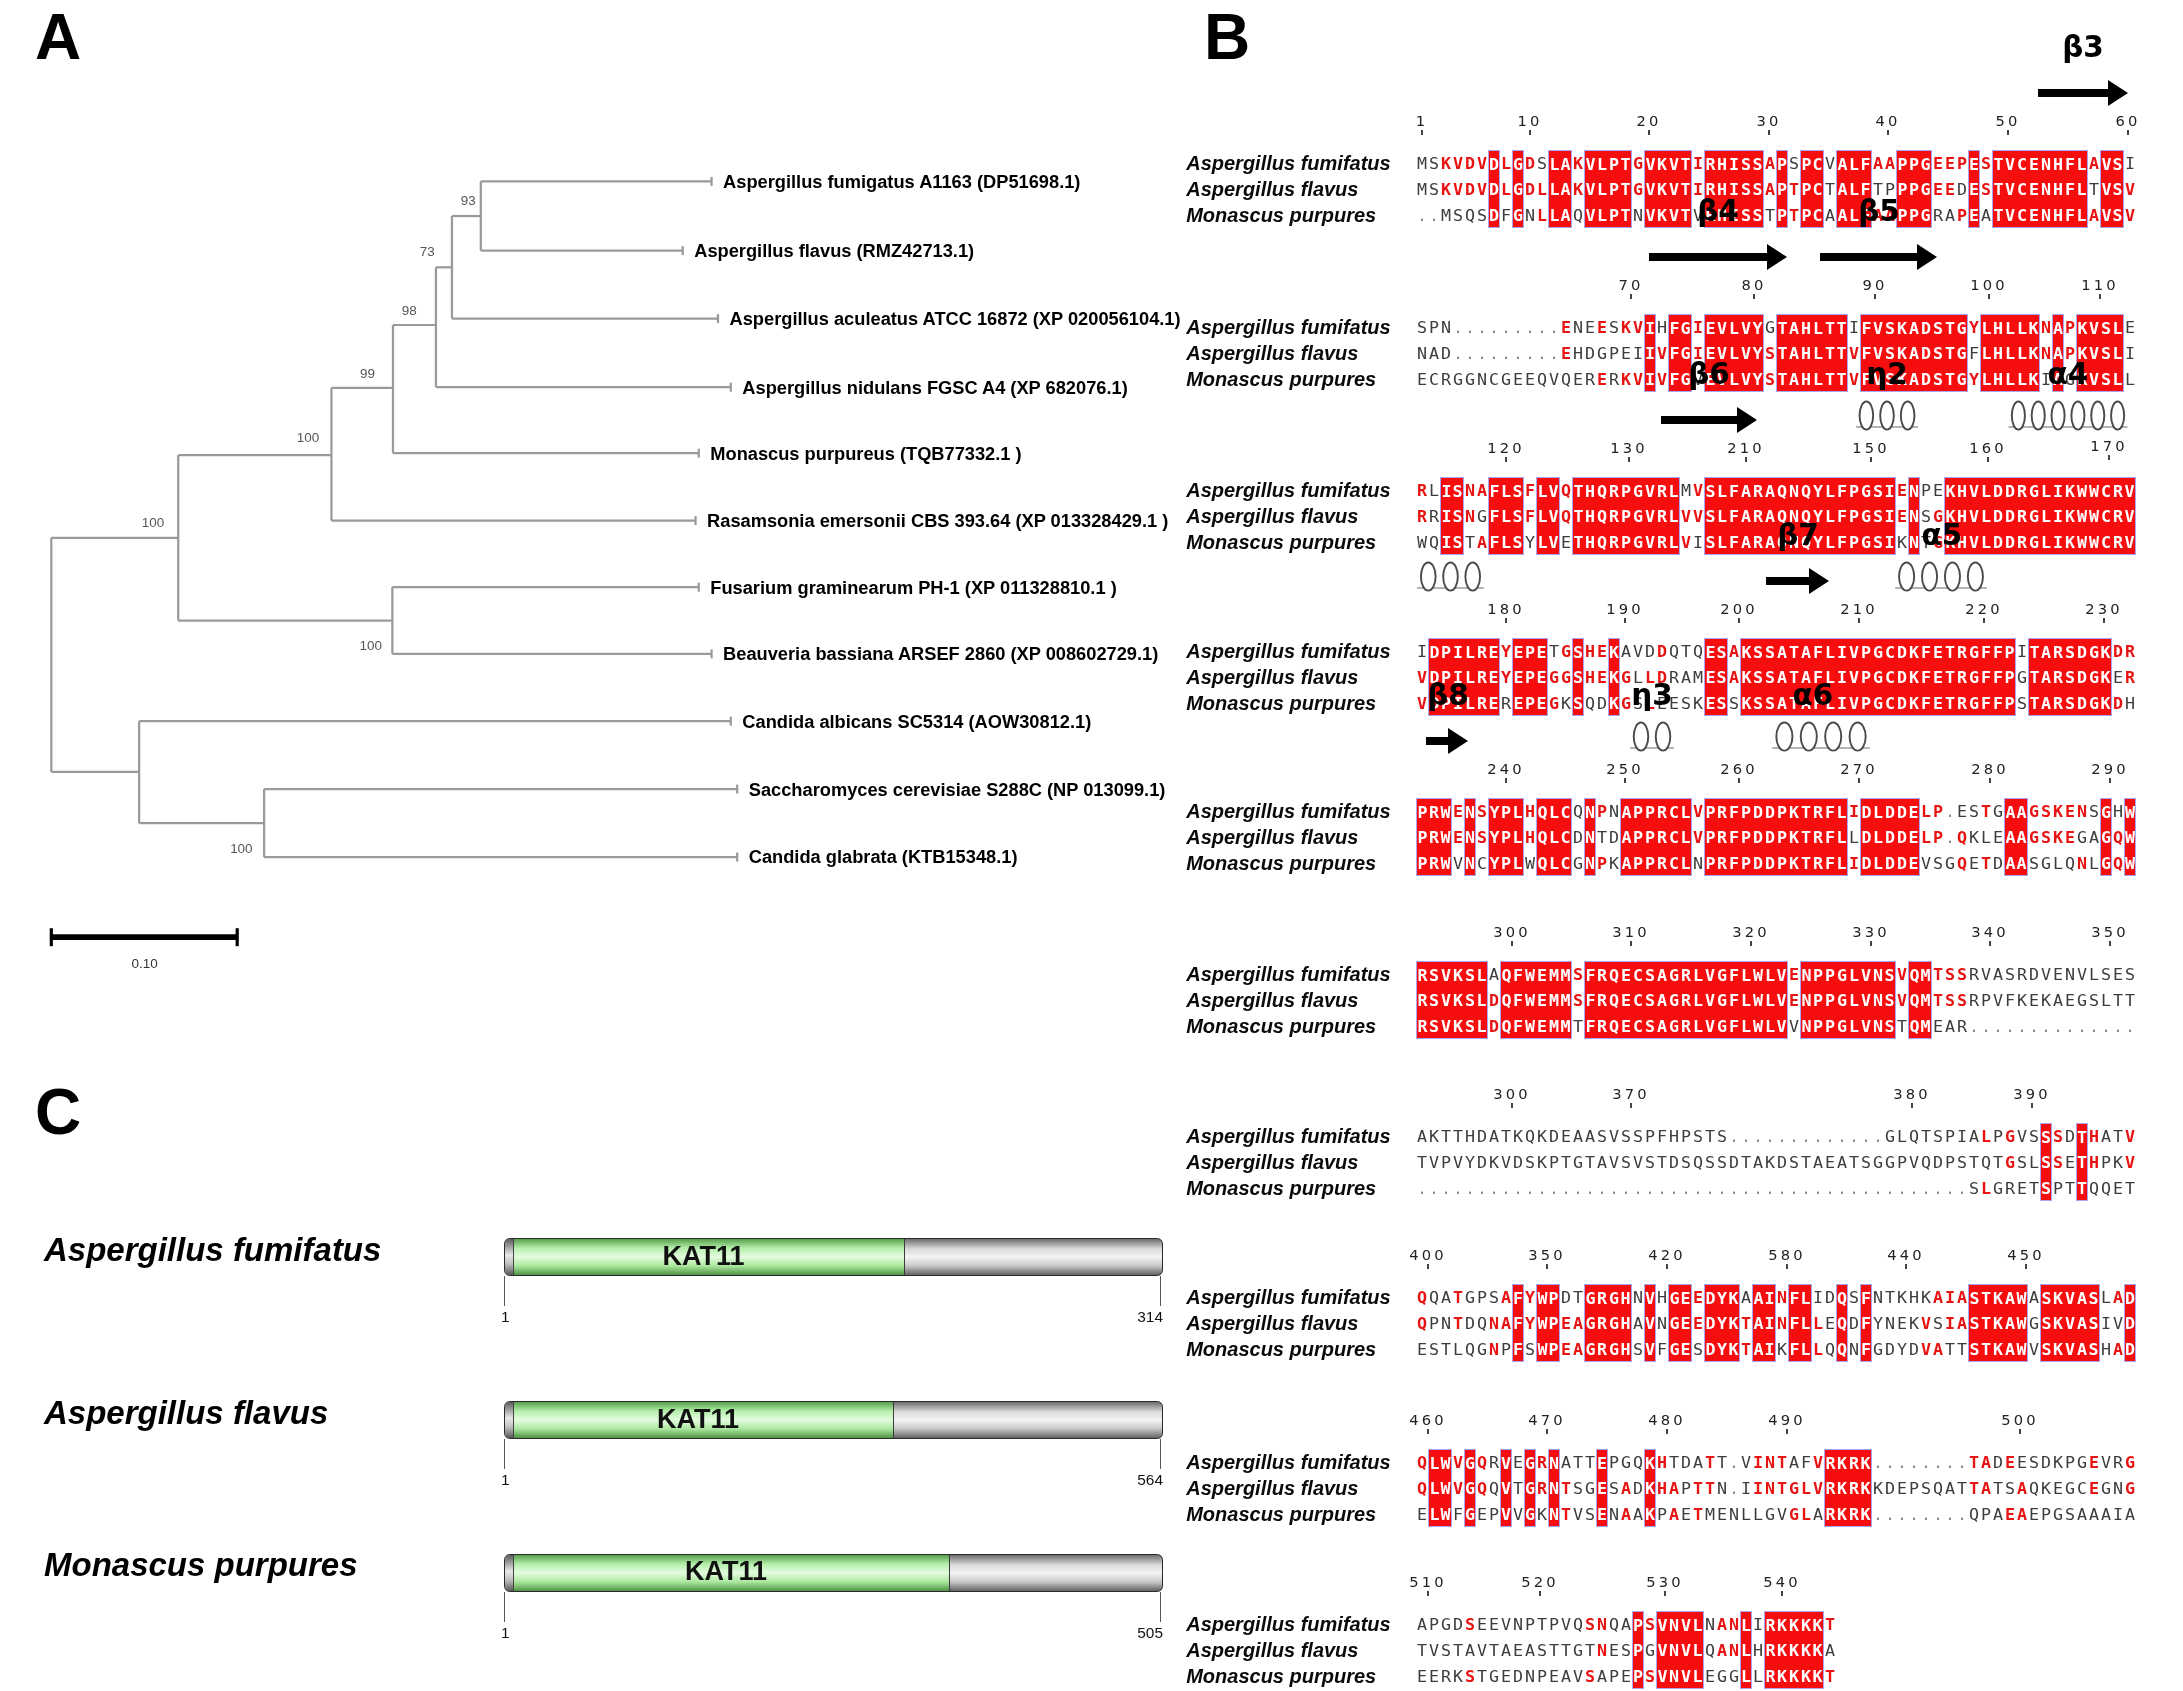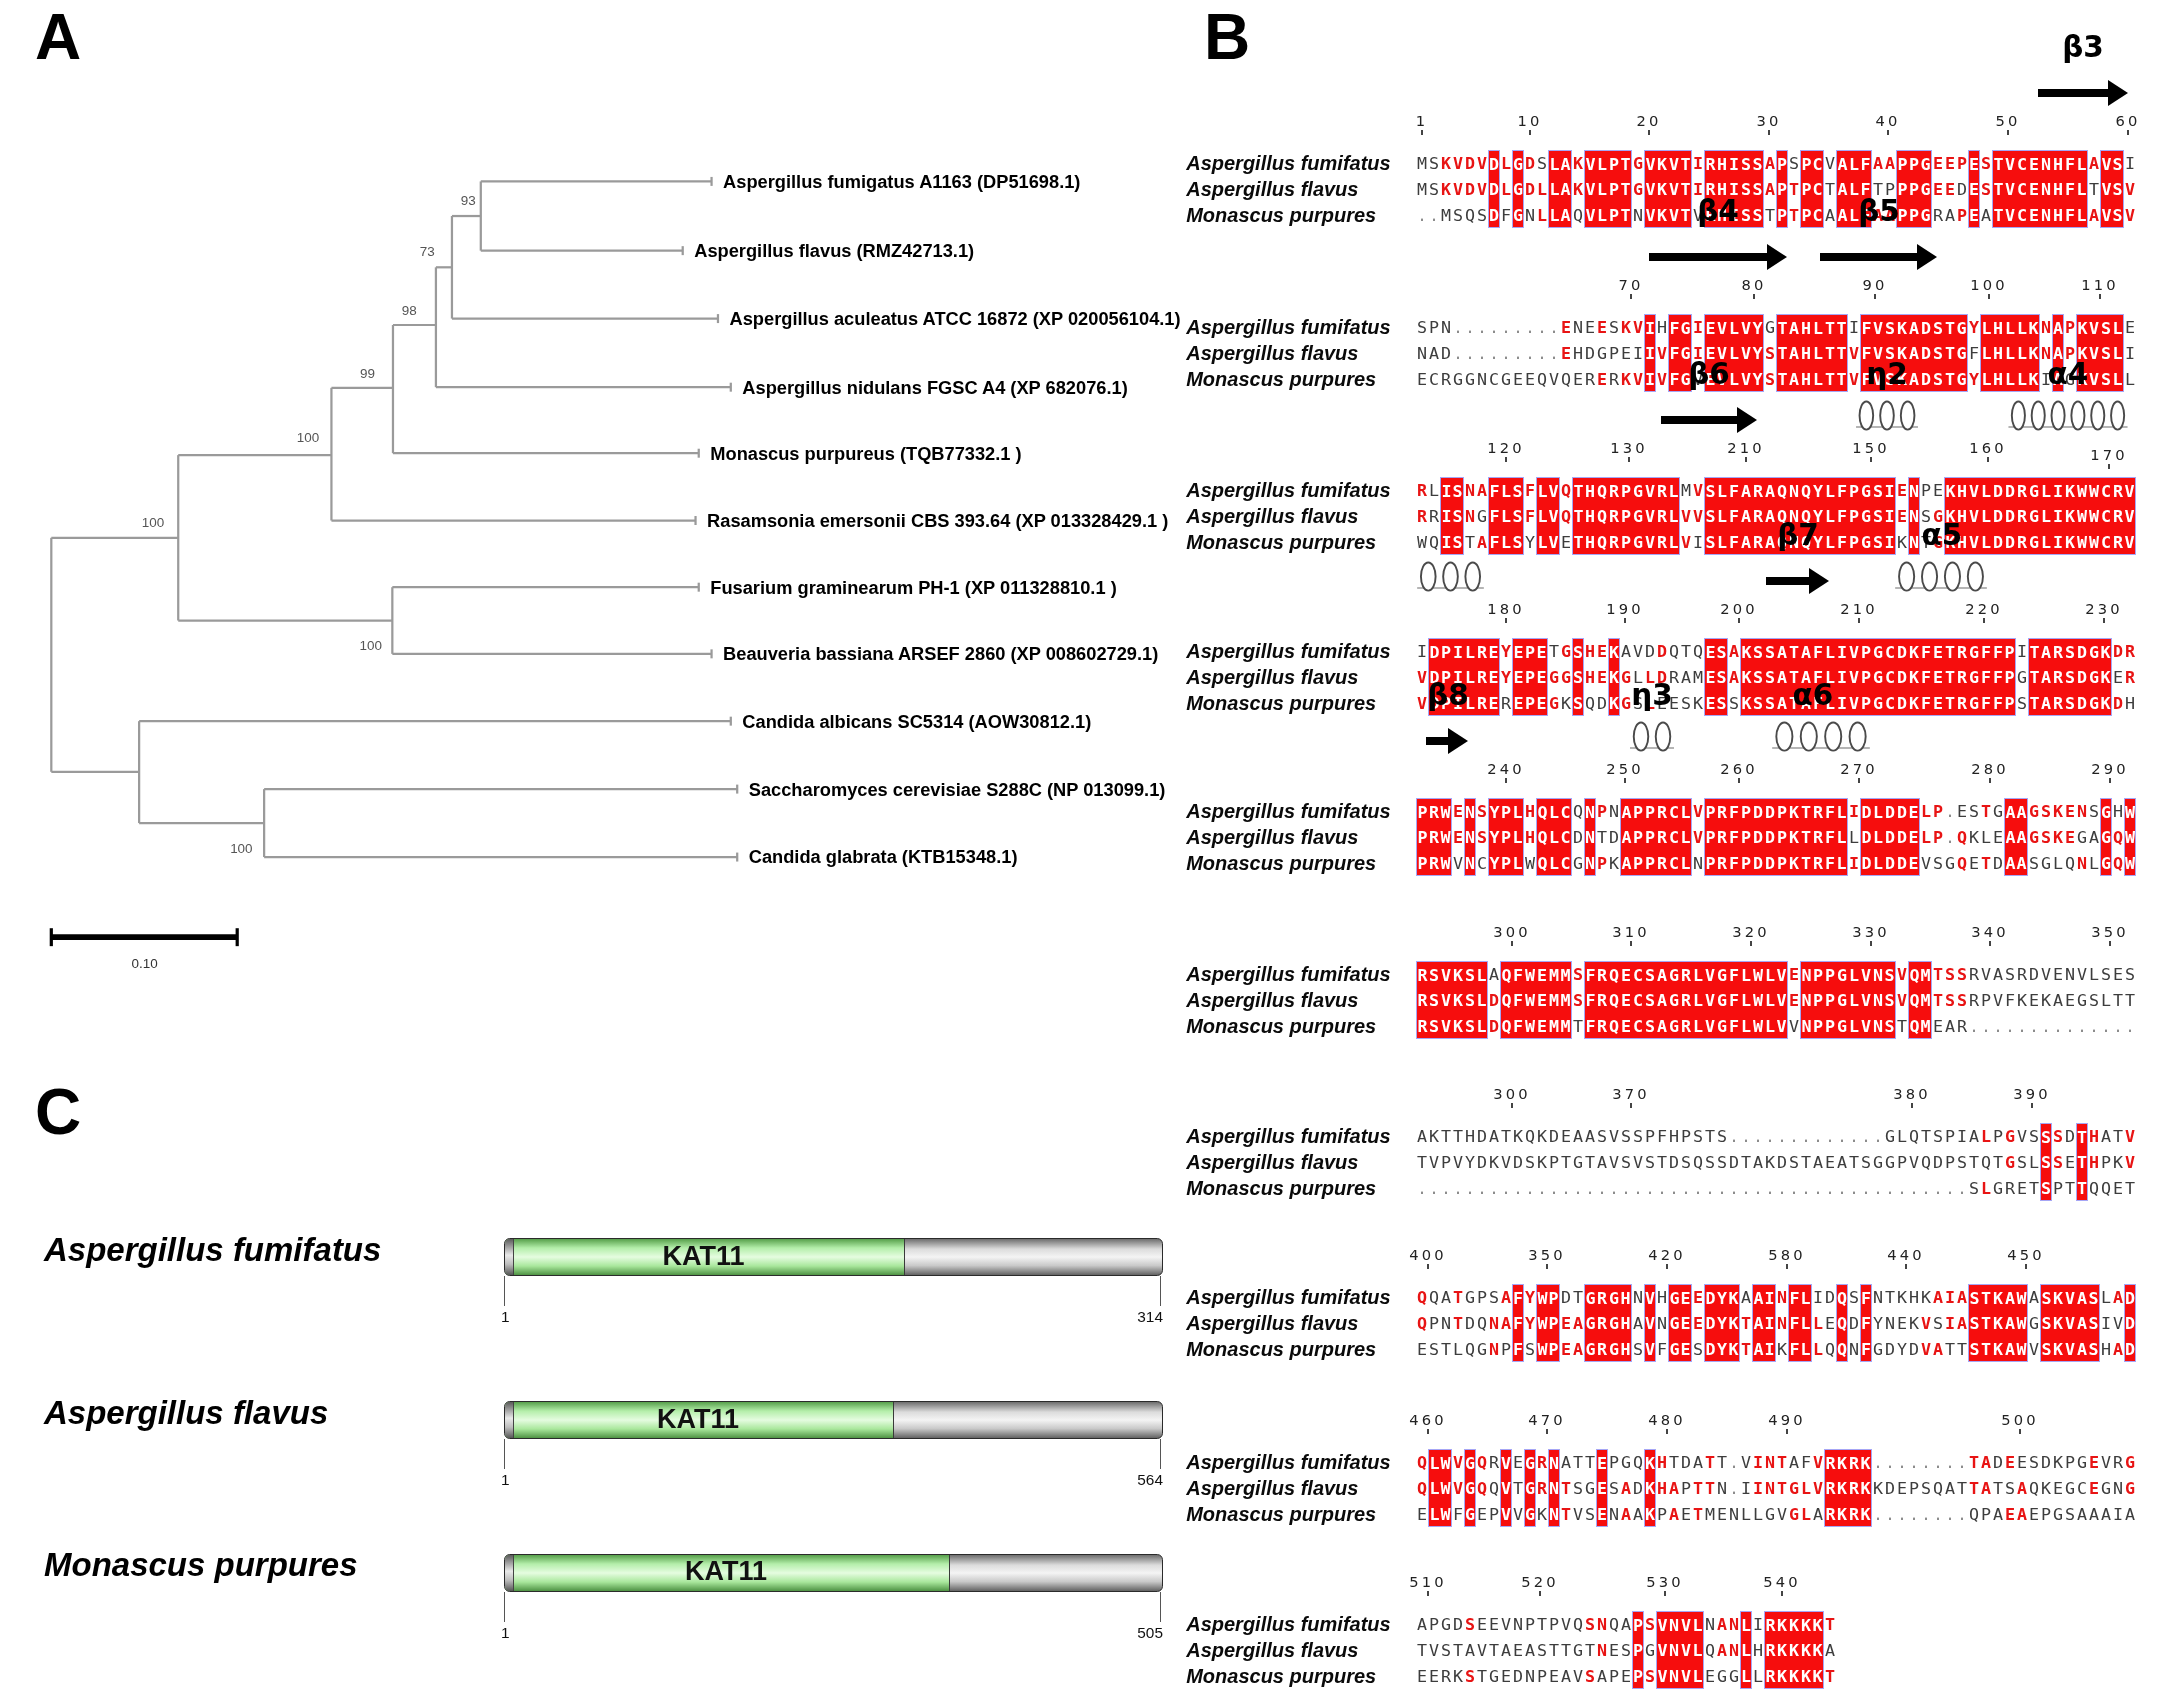--- a/index.html
+++ b/index.html
@@ -554,21 +554,21 @@
             <ellipse cx="77.77777777777779" cy="26" rx="10.266666666666667" ry="22" fill="#fff" stroke="#4a4a4a" stroke-width="3"></ellipse>
             <ellipse cx="108.8888888888889" cy="26" rx="10.266666666666667" ry="22" fill="#fff" stroke="#4a4a4a" stroke-width="3"></ellipse>
             <ellipse cx="140" cy="26" rx="10.266666666666667" ry="22" fill="#fff" stroke="#4a4a4a" stroke-width="3"></ellipse>
             <ellipse cx="171.11111111111114" cy="26" rx="10.266666666666667" ry="22" fill="#fff" stroke="#4a4a4a" stroke-width="3"></ellipse>
           </svg></div>
         <div class="rulnum" style="left: 294px; top: 95px;">120</div>
         <div class="rulnum" style="left: 417px; top: 95px;">130</div>
         <div class="rulnum" style="left: 534px; top: 95px;">210</div>
         <div class="rulnum" style="left: 659px; top: 95px;">150</div>
         <div class="rulnum" style="left: 776px; top: 95px;">160</div>
-        <div class="rulnum" style="left: 897px; top: 102px;">170</div>
+        <div class="rulnum" style="left: 897px; top: 93px;">170</div>
         <div class="aln-rowlabel" style="top: 133px;">Aspergillus fumifatus</div>
         <div class="seqrow" style="left: 233px; top: 133px; width: 718px;">
           <span class="cell sim" style="flex: 0 0 12px; width: 12px;">R</span>
           <span class="cell pln" style="flex: 0 0 12px; width: 12px;">L</span>
           <span class="cell idn tp st" style="flex: 0 0 12px; width: 12px;">I</span>
           <span class="cell idn tp en" style="flex: 0 0 12px; width: 12px;">S</span>
           <span class="cell sim" style="flex: 0 0 12px; width: 12px;">N</span>
           <span class="cell sim" style="flex: 0 0 12px; width: 12px;">A</span>
           <span class="cell idn tp st" style="flex: 0 0 12px; width: 12px;">F</span>
           <span class="cell idn tp" style="flex: 0 0 12px; width: 12px;">L</span>

